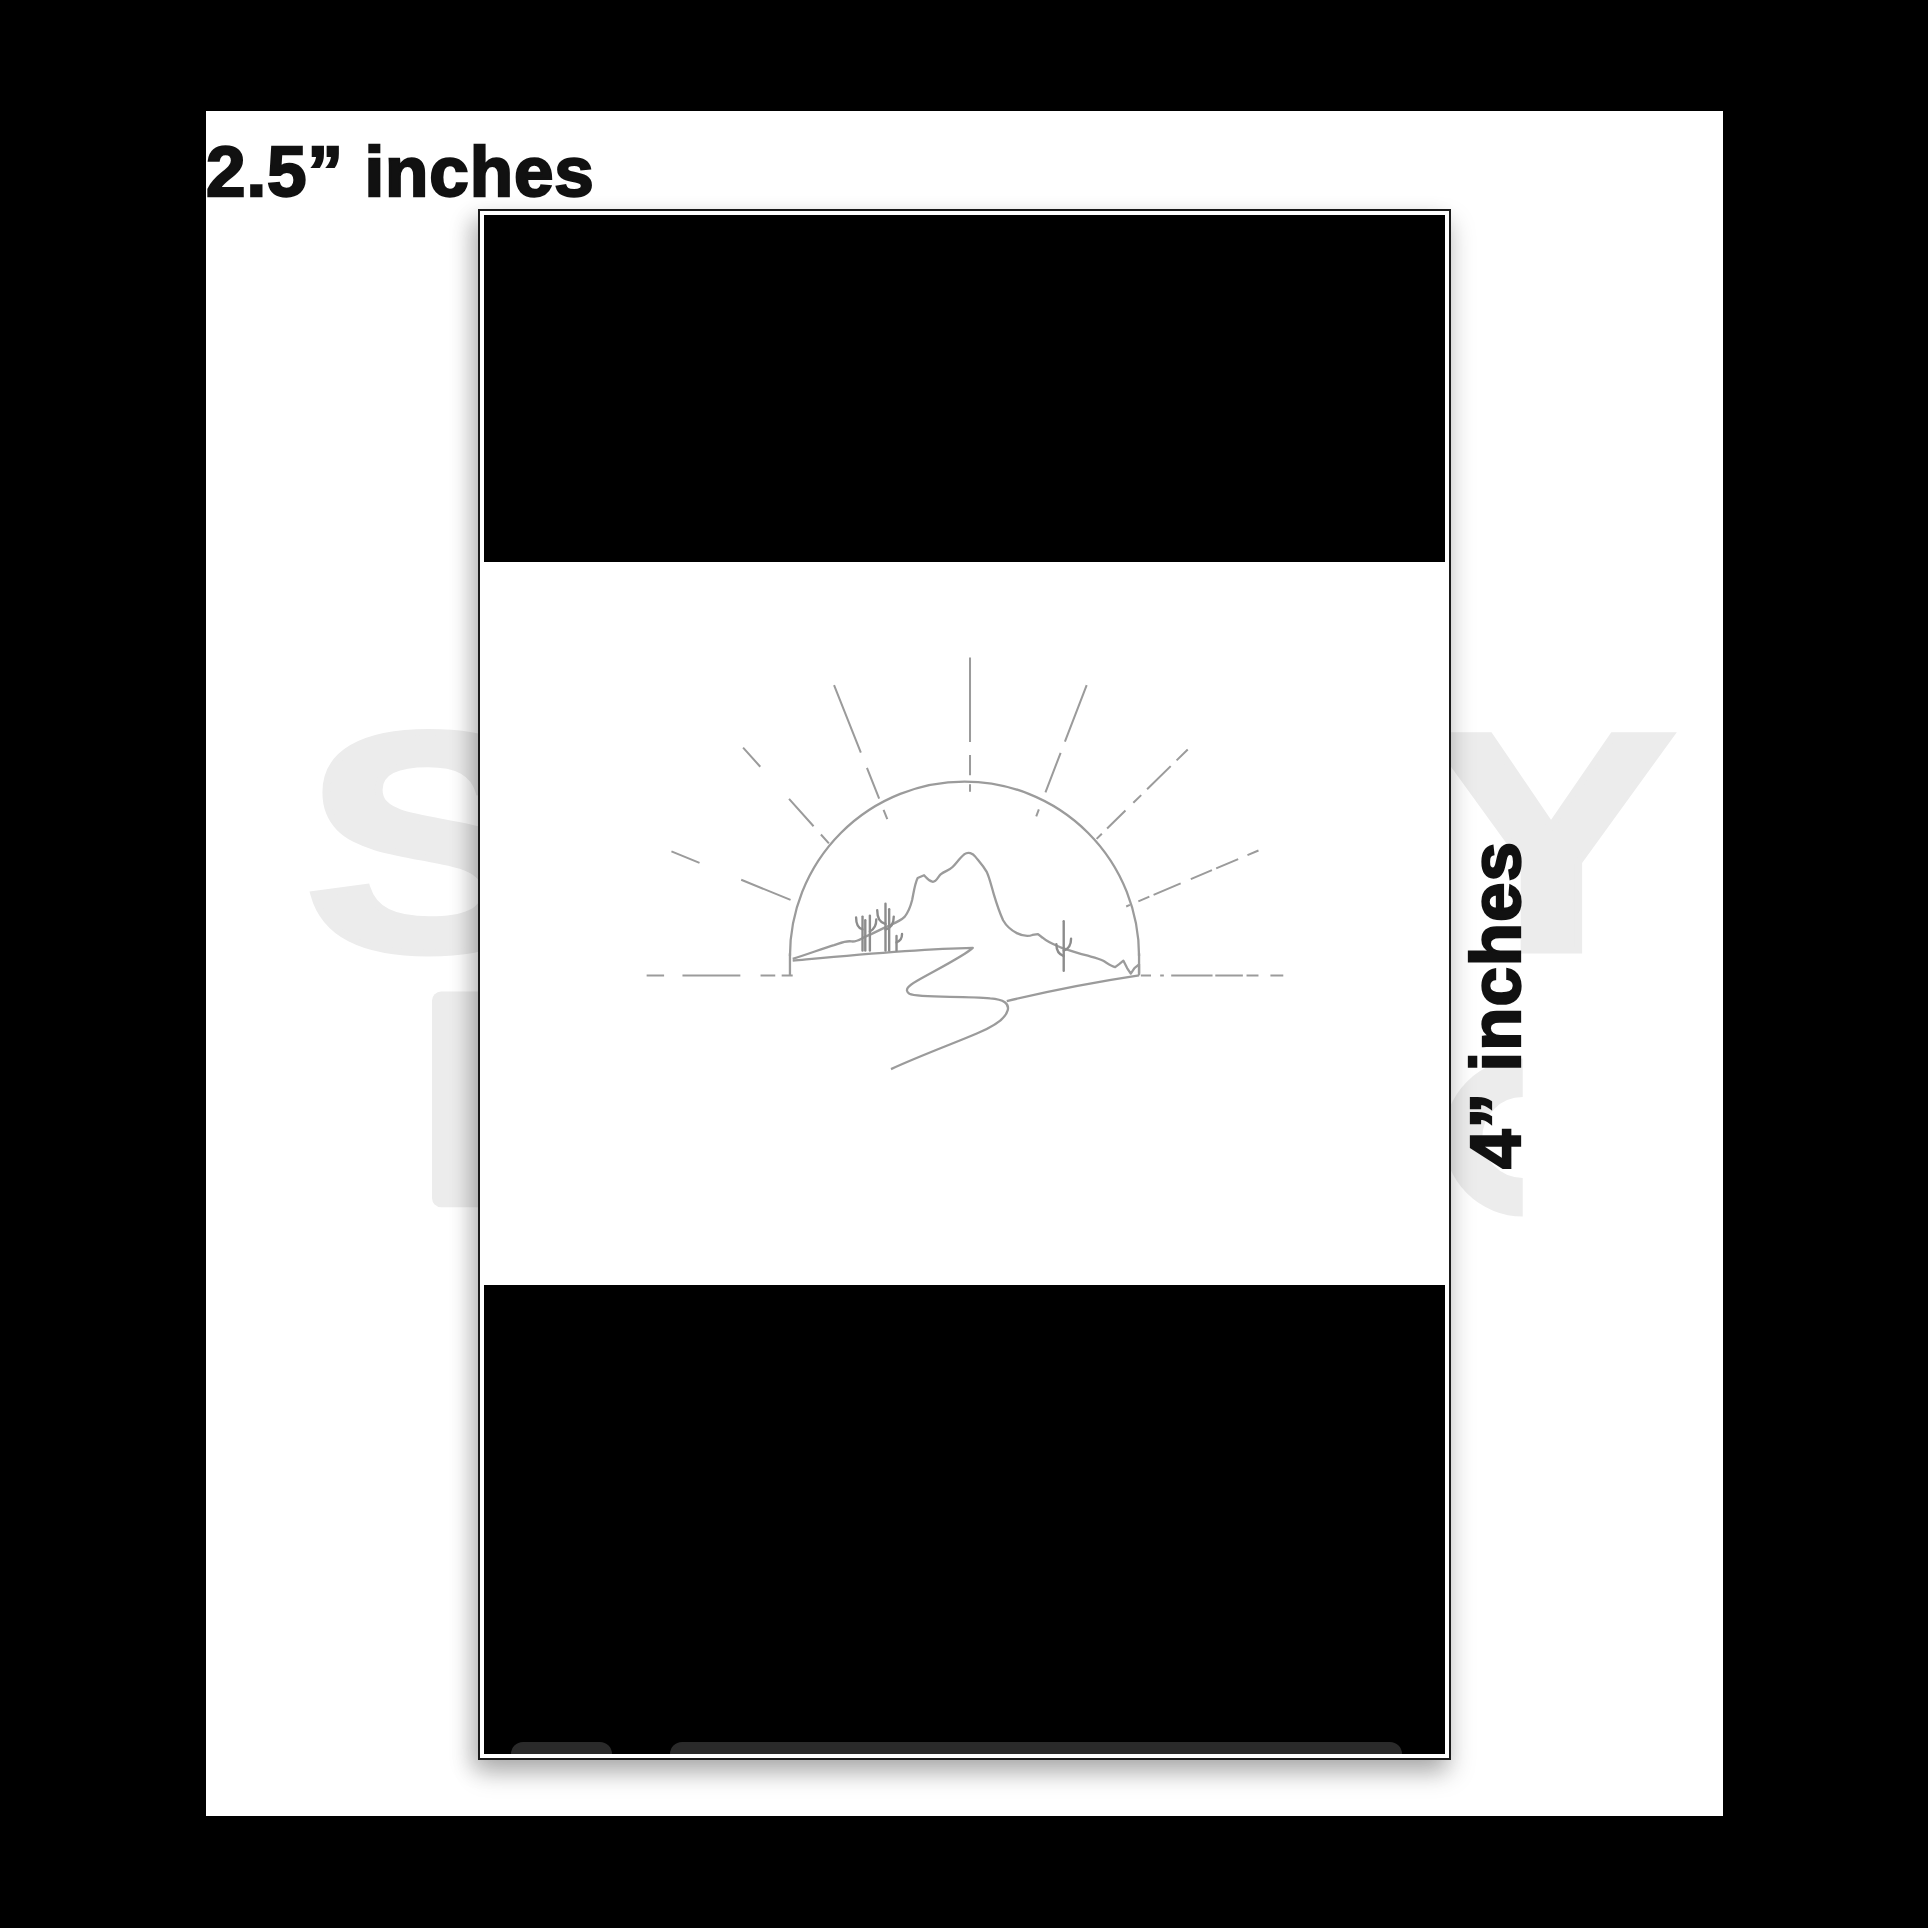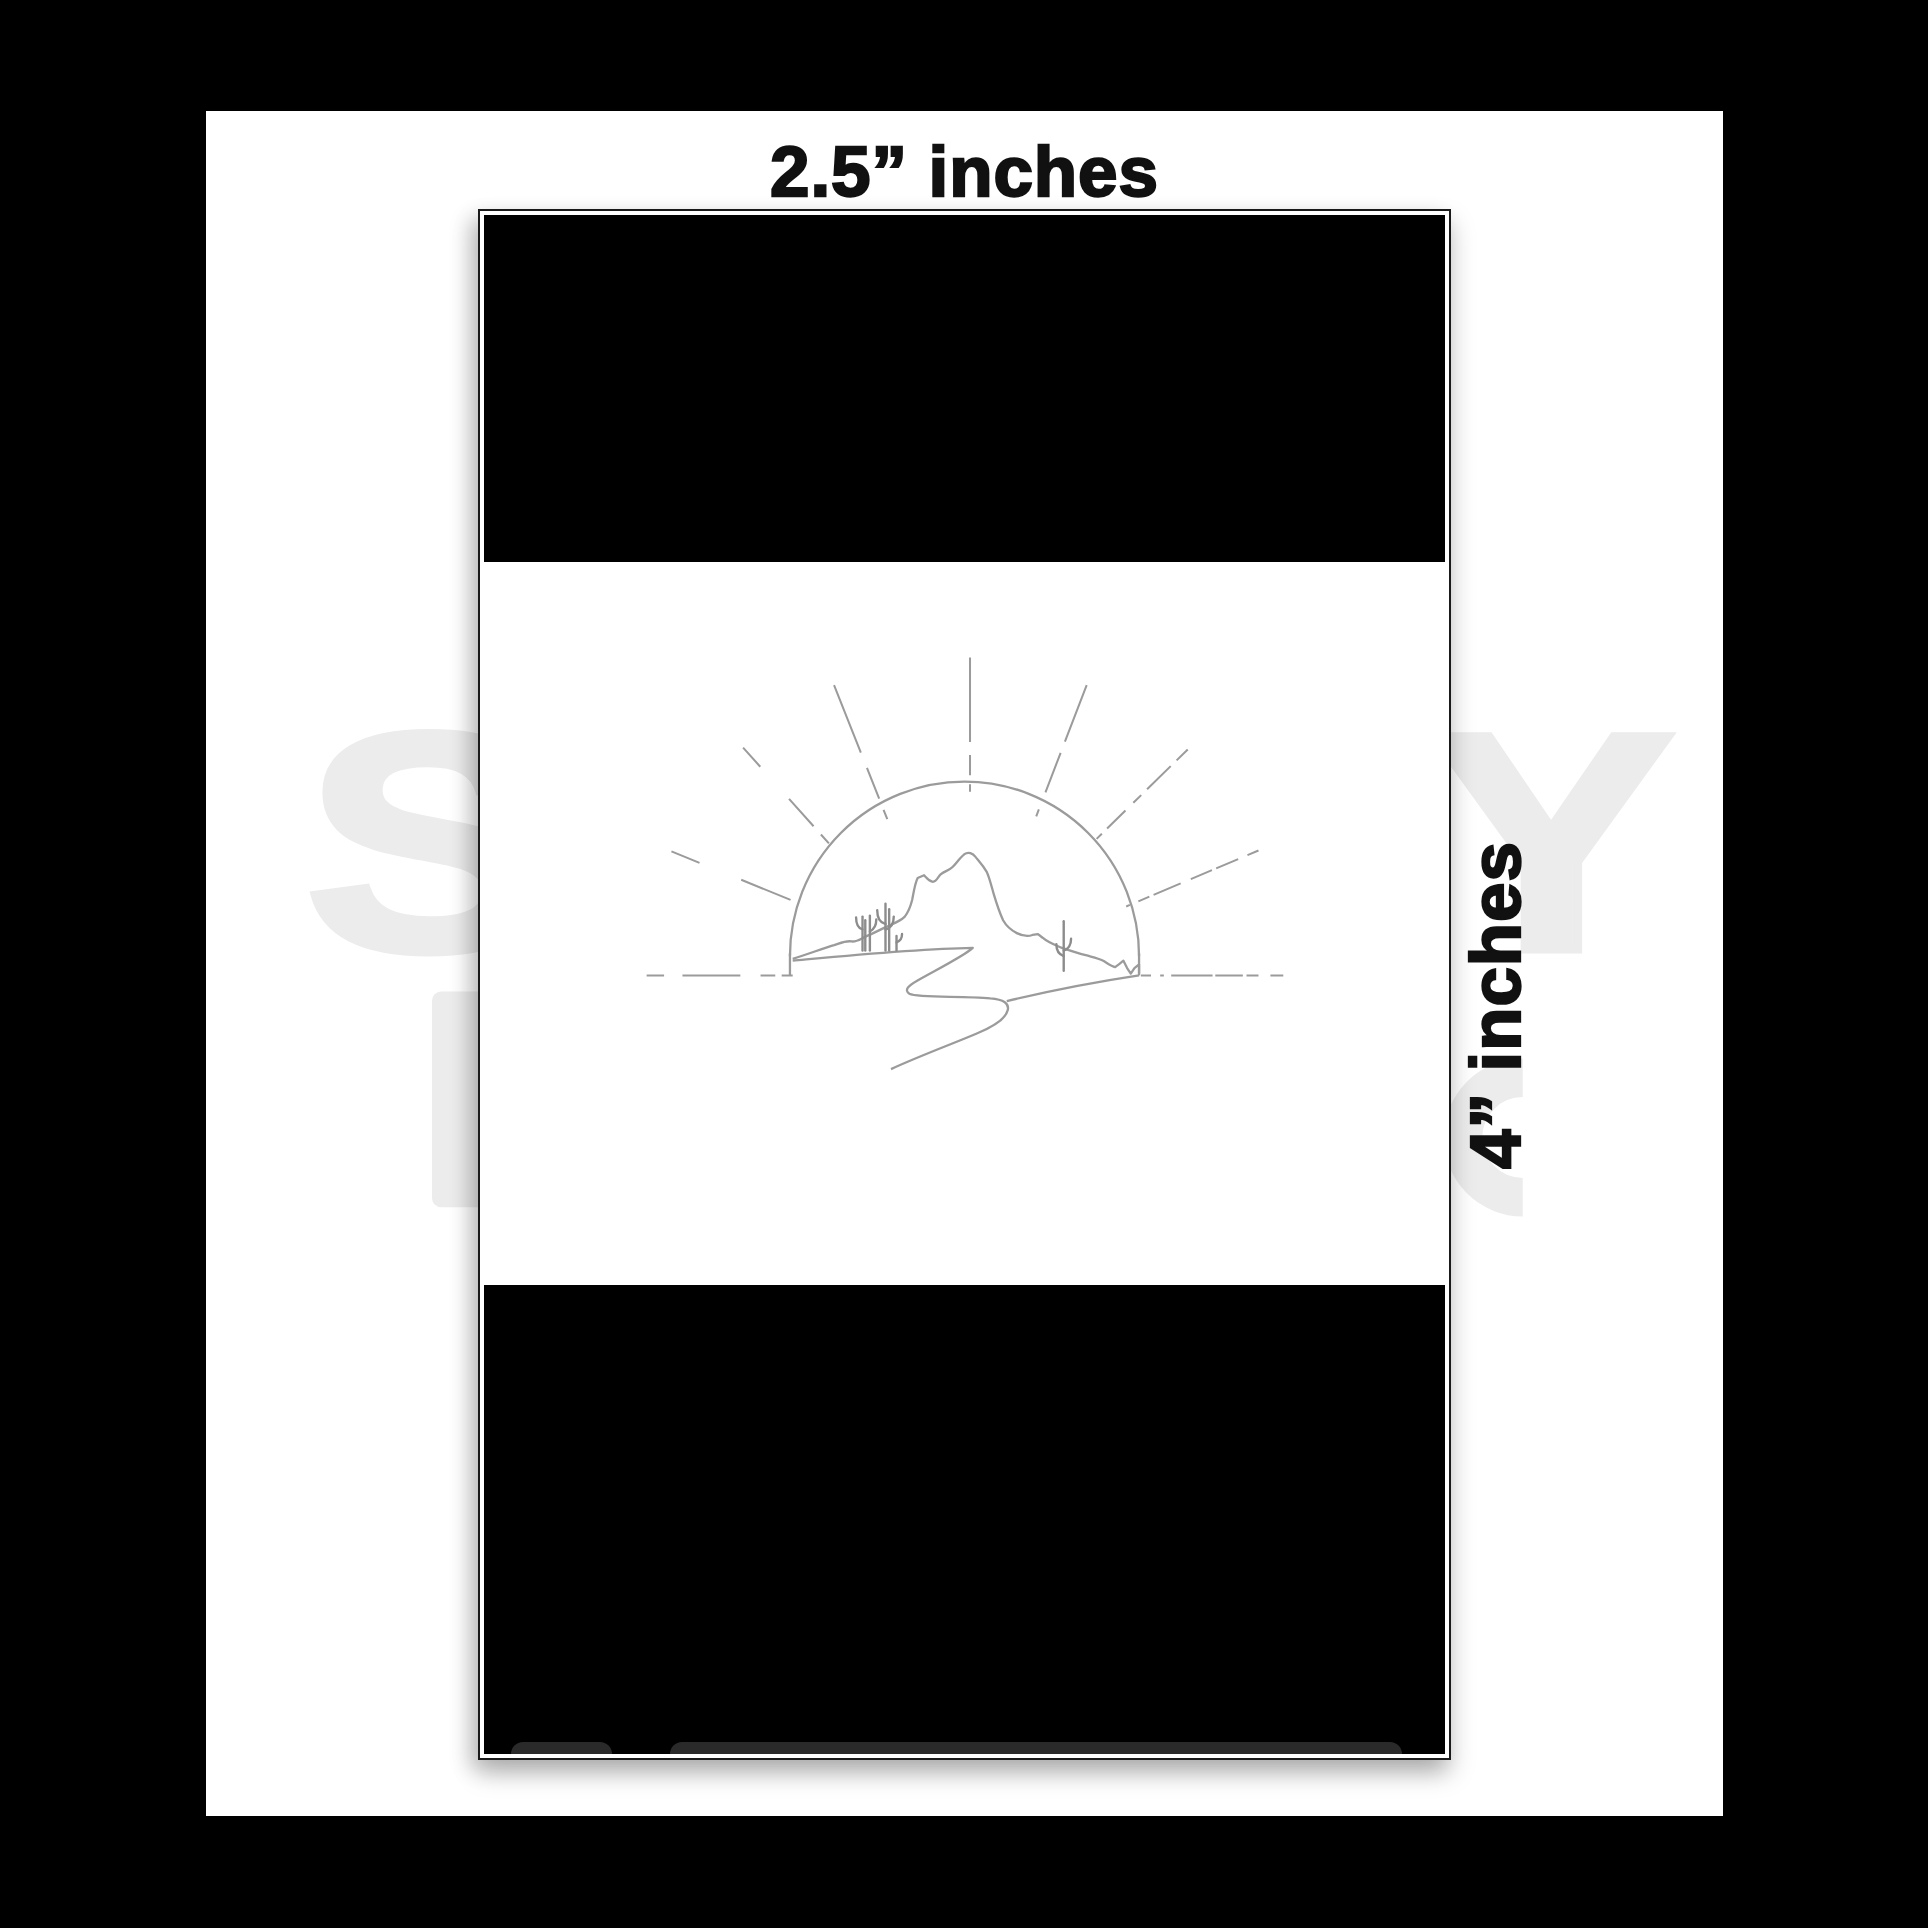--- a/index.html
+++ b/index.html
@@ -30,21 +30,20 @@
     font-size: 71px;
     line-height: 71px;
     letter-spacing: 0.9px;
     -webkit-text-stroke: 2.3px var(--label-ink, #111);
     white-space: nowrap;
   }
   .title-label {
     position: absolute;
     left: 0; top: 25px;
     width: 1517px;
-    text-align: center;
     z-index: 3;
   }
   .side-label {
     position: absolute;
     left: 1289px; top: 894px;
     transform: translate(-50%, -50%) rotate(-90deg);
     z-index: 3;
   }
   .watermark-svg {
     position: absolute;

